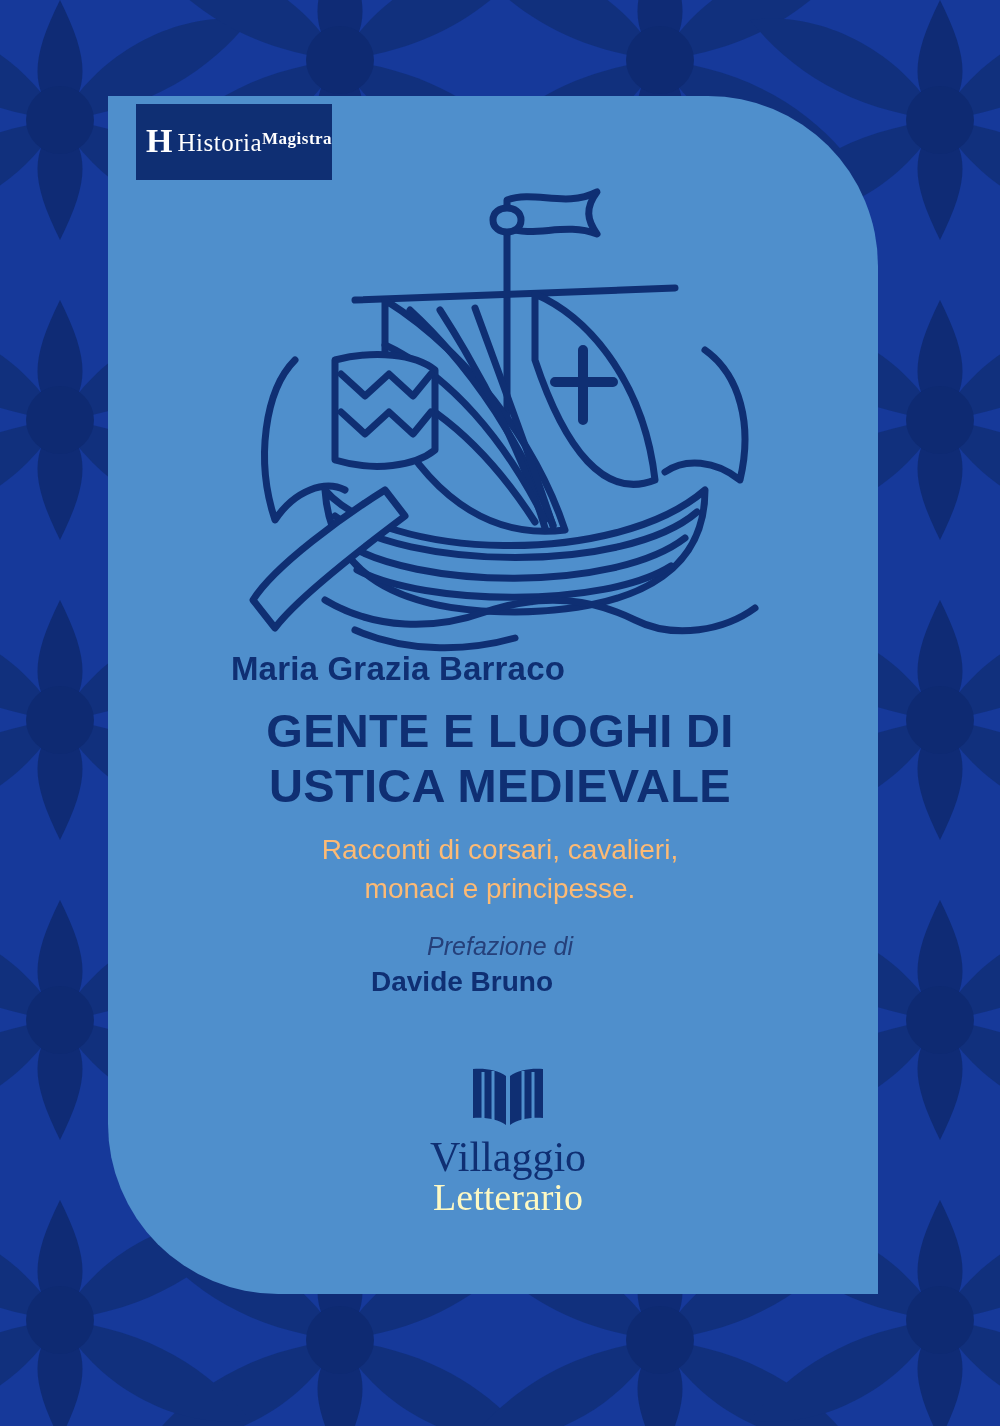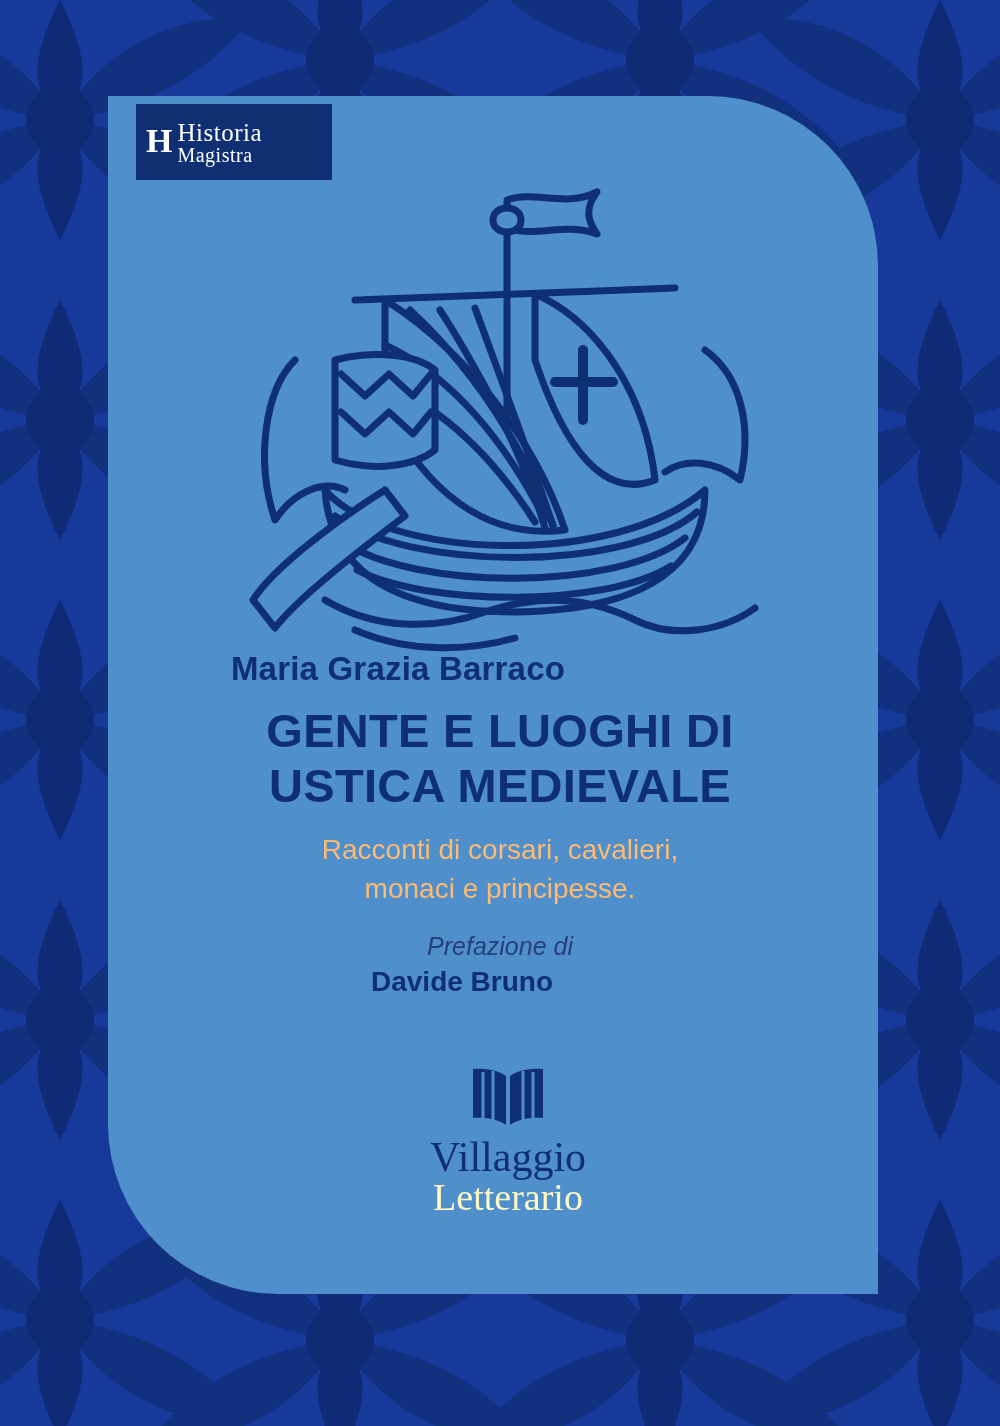--- a/index.html
+++ b/index.html
@@ -60,33 +60,33 @@
     font-size: 34px;
     line-height: 34px;
     letter-spacing: -1px;
     margin-right: 6px;
     font-family: "Liberation Serif", serif;
     position: relative;
     top: -1px;
   }
   .series-words {
     display: flex;
-    flex-direction: column;
     justify-content: center;
     color: #ffffff;
     font-family: "Liberation Serif", serif;
     line-height: 1.0;
   }
   .series-words .w1 {
     font-size: 25px;
     letter-spacing: 0.5px;
   }
   .series-words .w2 {
-    font-size: 20px;
+    font-size: 17px;
     letter-spacing: 0.5px;
+    font-weight: bold;
   }
 
   
   .ship {
     position: absolute;
     left: 235px;
     top: 160px;
     width: 540px;
     height: 500px;
   }

